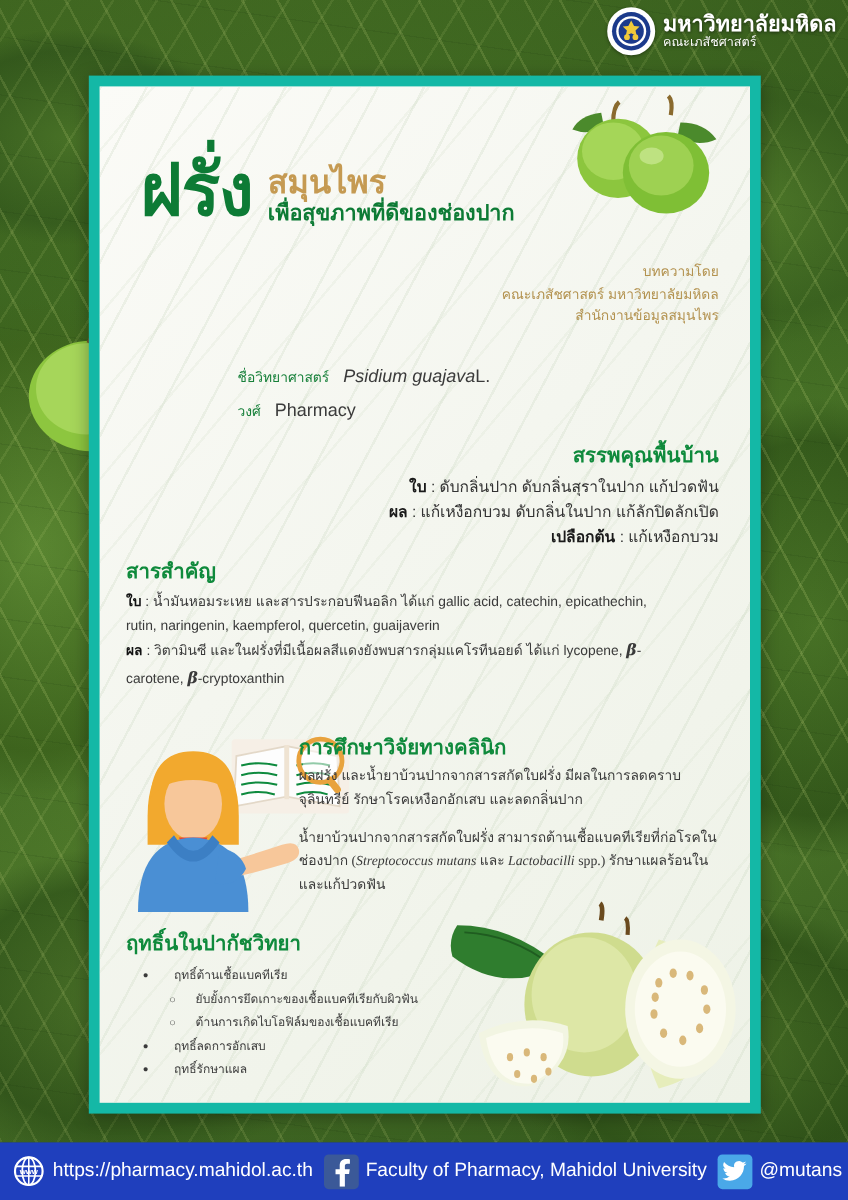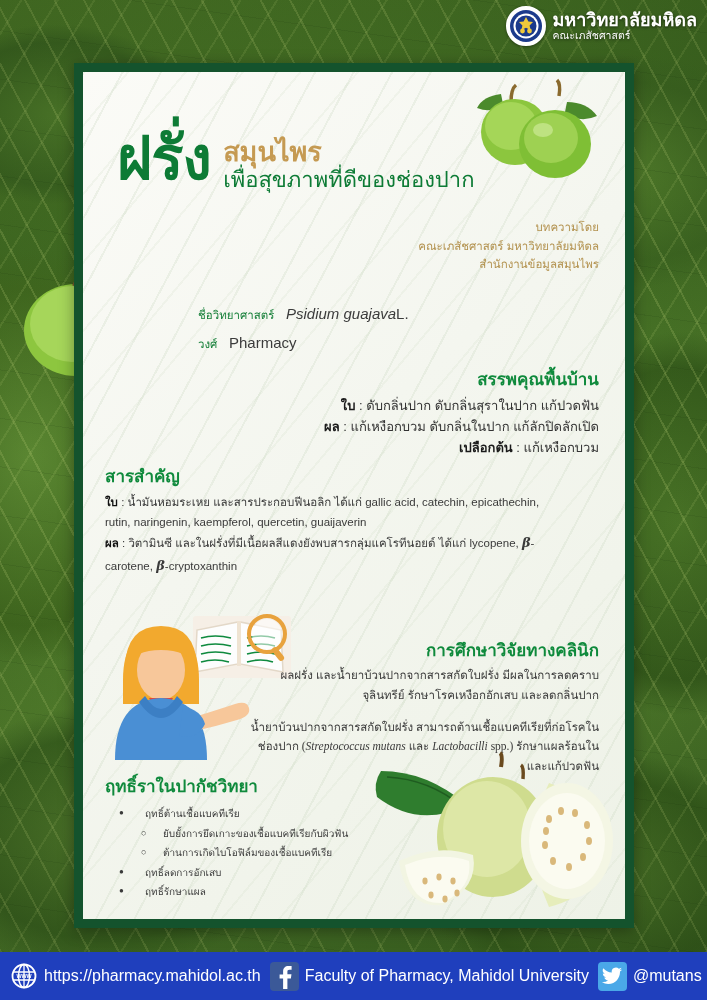--- a/index.html
+++ b/index.html
@@ -31,21 +31,21 @@
       repeating-linear-gradient(8deg, rgba(20,45,10,.10) 0 1px, transparent 1px 48px);
   }
   .bg-dark{
     position:absolute; left:0; top:0; width:707px; height:952px;
     background:radial-gradient(ellipse 120% 80% at 50% 45%, rgba(0,0,0,0) 30%, rgba(20,40,10,.35) 100%);
   }
 
   
   .poster{
     position:absolute; left:74px; top:63px; width:560px; height:865px;
-    background:#14532d;
+    background:#14b8a6;
     padding:9px;
     box-shadow:0 3px 14px rgba(0,0,0,.35);
   }
   .poster-inner{
     position:relative; width:100%; height:100%;
     background:linear-gradient(140deg,#fbfbf7 0%,#f4f6ef 45%,#eef2e7 100%);
     overflow:hidden;
   }
   .wm{
     position:absolute; inset:0;
@@ -58,21 +58,21 @@
   .guava-pair{ position:absolute; right:6px; top:6px; width:156px; height:108px; }
 
   
   .title-block{ position:absolute; left:34px; top:58px; }
   .t-main{
     font-size:60px; font-weight:bold; color:#0d7b35; line-height:.95;
     letter-spacing:-1px; display:inline-block; vertical-align:top;
   }
   .t-sub-wrap{ display:inline-block; vertical-align:top; padding-top:8px; padding-left:8px; }
   .t-sub1{ font-size:27px; font-weight:bold; color:#c59a52; line-height:1.08; }
-  .t-sub2{ font-size:22px; font-weight:normal; color:#0d7b35; line-height:1.2; }
+  .t-sub2{ font-size:18px; font-weight:bold; color:#0d7b35; line-height:1.2; }
 
   
   .byline{
     position:absolute; right:26px; top:146px; text-align:right;
     font-size:11.5px; color:#b3924f; line-height:1.62;
   }
 
   
   .sciname{ position:absolute; left:115px; top:227px; font-size:13px; line-height:1.95; }
   .sci-lbl{ color:#17803a; font-weight:normal; font-size:11.5px; }
@@ -92,21 +92,21 @@
   .const{ position:absolute; left:22px; top:390px; width:455px; }
   .const .h-green{ display:block; margin-bottom:3px; }
   .const p{ font-size:11.5px; color:#3a3a3a; line-height:1.75; }
   .const b{ color:#111; }
   .beta{ font-family:"DejaVu Serif",serif; font-style:italic; font-size:13px; font-weight:bold; }
 
   
   .illus{ position:absolute; left:22px; top:536px; width:195px; height:155px; }
 
   
-  .clin{ position:absolute; right:26px; top:564px; width:350px; text-align:right; }
+  .clin{ position:absolute; right:26px; top:536px; width:350px; text-align:left; }
   .clin .h-green{ display:block; margin-bottom:3px; }
   .clin p{ font-size:11.5px; color:#3a3a3a; line-height:1.72; }
   .clin p + p{ margin-top:12px;font-family:Liberation Serif, serif; }
   .clin i{ font-style:italic; }
 
   
   .pharm{ position:absolute; left:22px; top:700px; width:330px; }
   .pharm .h-green{ display:block; margin-bottom:5px; }
   .pharm ul{ list-style:none; }
   .pharm li{ font-size:10px; color:#3a3a3a; line-height:1.95; position:relative; padding-left:40px;font-family:Liberation Serif, serif; }
@@ -275,21 +275,21 @@
 
   <div class="clin">
     <span class="h-green">การศึกษาวิจัยทางคลินิก</span>
     <p>ผลฝรั่ง และน้ำยาบ้วนปากจากสารสกัดใบฝรั่ง มีผลในการลดคราบจุลินทรีย์ รักษาโรคเหงือกอักเสบ และลดกลิ่นปาก</p>
     <p>
       <span>น้ำยาบ้วนปากจากสารสกัดใบฝรั่ง สามารถต้านเชื้อแบคทีเรียที่ก่อโรคในช่องปาก (</span><i>Streptococcus mutans</i><span> และ </span><i>Lactobacilli</i><span> spp.) รักษาแผลร้อนใน และแก้ปวดฟัน</span>
     </p>
   </div>
 
   <div class="pharm">
-    <span class="h-green">ฤทธิ์ราในปากัชวิทยา</span>
+    <span class="h-green">ฤทธิ์นในปากัชวิทยา</span>
     <ul>
       <li class="lvl1">ฤทธิ์ต้านเชื้อแบคทีเรีย</li>
       <li class="lvl2">ยับยั้งการยึดเกาะของเชื้อแบคทีเรียกับผิวฟัน</li>
       <li class="lvl2">ต้านการเกิดไบโอฟิล์มของเชื้อแบคทีเรีย</li>
       <li class="lvl1">ฤทธิ์ลดการอักเสบ</li>
       <li class="lvl1">ฤทธิ์รักษาแผล</li>
     </ul>
   </div>
 
   <svg class="guava-photo" viewBox="0 0 272 160">

